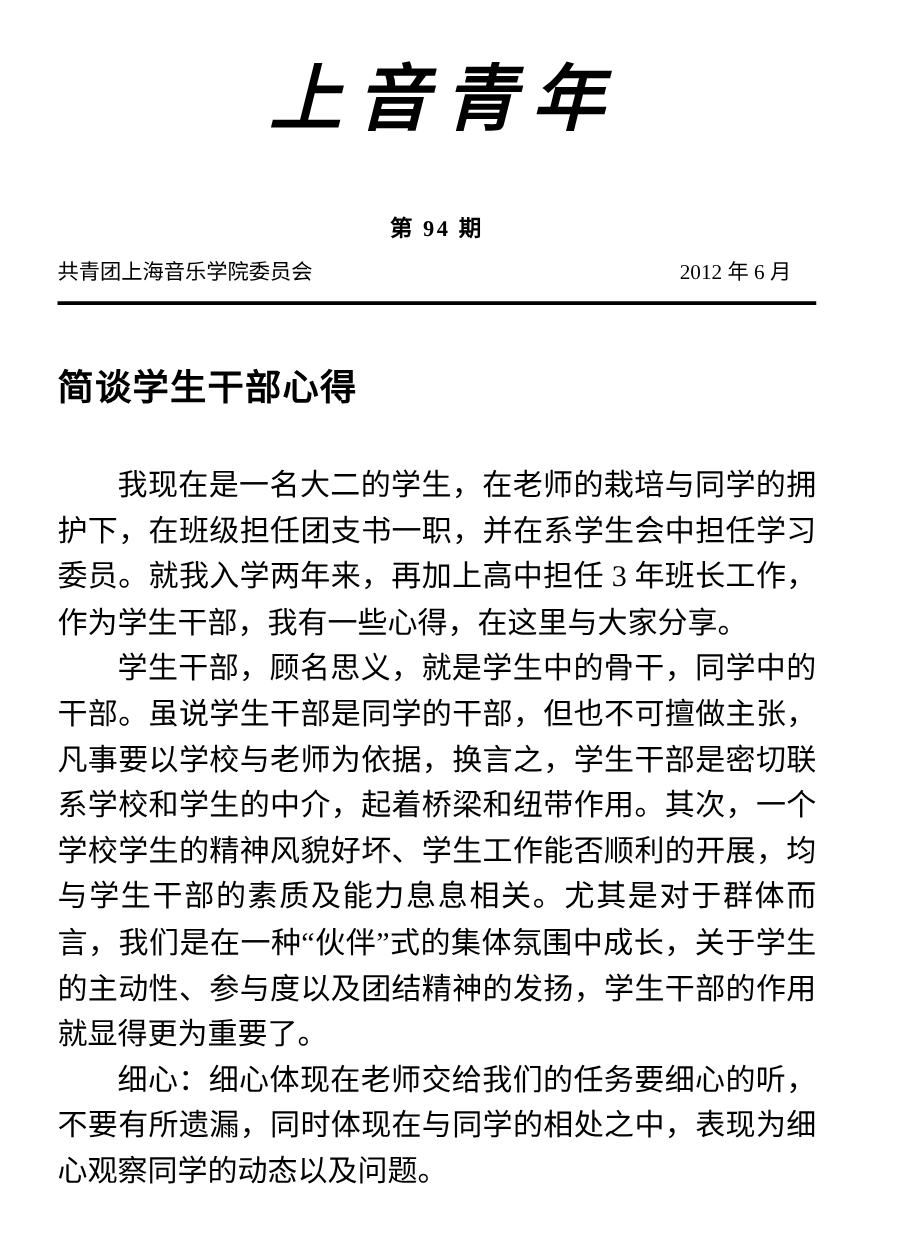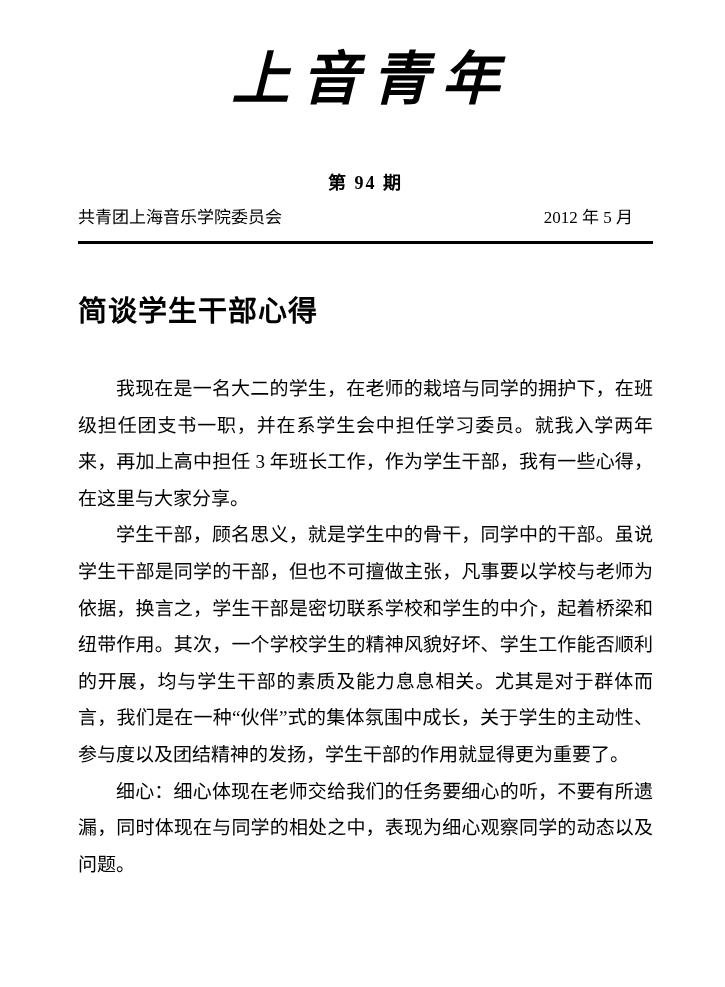--- a/index.html
+++ b/index.html
@@ -9,21 +9,21 @@
     background: #ffffff;
   }
   .page {
     position: relative;
     width: 725px;
     height: 987px;
     margin: 0 auto;
     background: #ffffff;
     color: #000000;
     box-sizing: border-box;
-    padding: 0 72px 0 78px;
+    padding: 0 72px 0 46px;
     overflow: hidden;
     font-family: "Liberation Serif", "DejaVu Serif", serif;
   }
   
   .masthead {
     text-align: center;
   }
   .calligraphy-title {
     margin-top: 40px;
     font-family: "DejaVu Serif", "Liberation Serif", serif;
@@ -77,36 +77,36 @@
     line-height: 36px;
     letter-spacing: 1px;
   }
   .article-body {
     margin-top: 42px;
   }
   .article-body p {
     margin: 0;
     text-indent: 2em;
     text-align: justify;
-    font-size: 19px;
+    font-size: 24px;
     line-height: 36.6px;
     word-break: break-all;
   }
 </style>
 </head>
 <body>
 
 <div class="page">
 
   <header class="masthead">
     <div class="calligraphy-title">上音青年</div>
     <div class="issue-number">第 94 期</div>
     <div class="meta-row">
       <span class="publisher">共青团上海音乐学院委员会</span>
-      <span class="pub-date">2012 年 5 月</span>
+      <span class="pub-date">2012 年 6 月</span>
     </div>
     <hr class="divider">
   </header>
 
   <main>
     <h1 class="article-title">简谈学生干部心得</h1>
     <div class="article-body">
       <p>我现在是一名大二的学生，在老师的栽培与同学的拥护下，在班级担任团支书一职，并在系学生会中担任学习委员。就我入学两年来，再加上高中担任 3 年班长工作，作为学生干部，我有一些心得，在这里与大家分享。</p>
       <p>学生干部，顾名思义，就是学生中的骨干，同学中的干部。虽说学生干部是同学的干部，但也不可擅做主张，凡事要以学校与老师为依据，换言之，学生干部是密切联系学校和学生的中介，起着桥梁和纽带作用。其次，一个学校学生的精神风貌好坏、学生工作能否顺利的开展，均与学生干部的素质及能力息息相关。尤其是对于群体而言，我们是在一种“伙伴”式的集体氛围中成长，关于学生的主动性、参与度以及团结精神的发扬，学生干部的作用就显得更为重要了。</p>
       <p>细心：细心体现在老师交给我们的任务要细心的听，不要有所遗漏，同时体现在与同学的相处之中，表现为细心观察同学的动态以及问题。</p>

